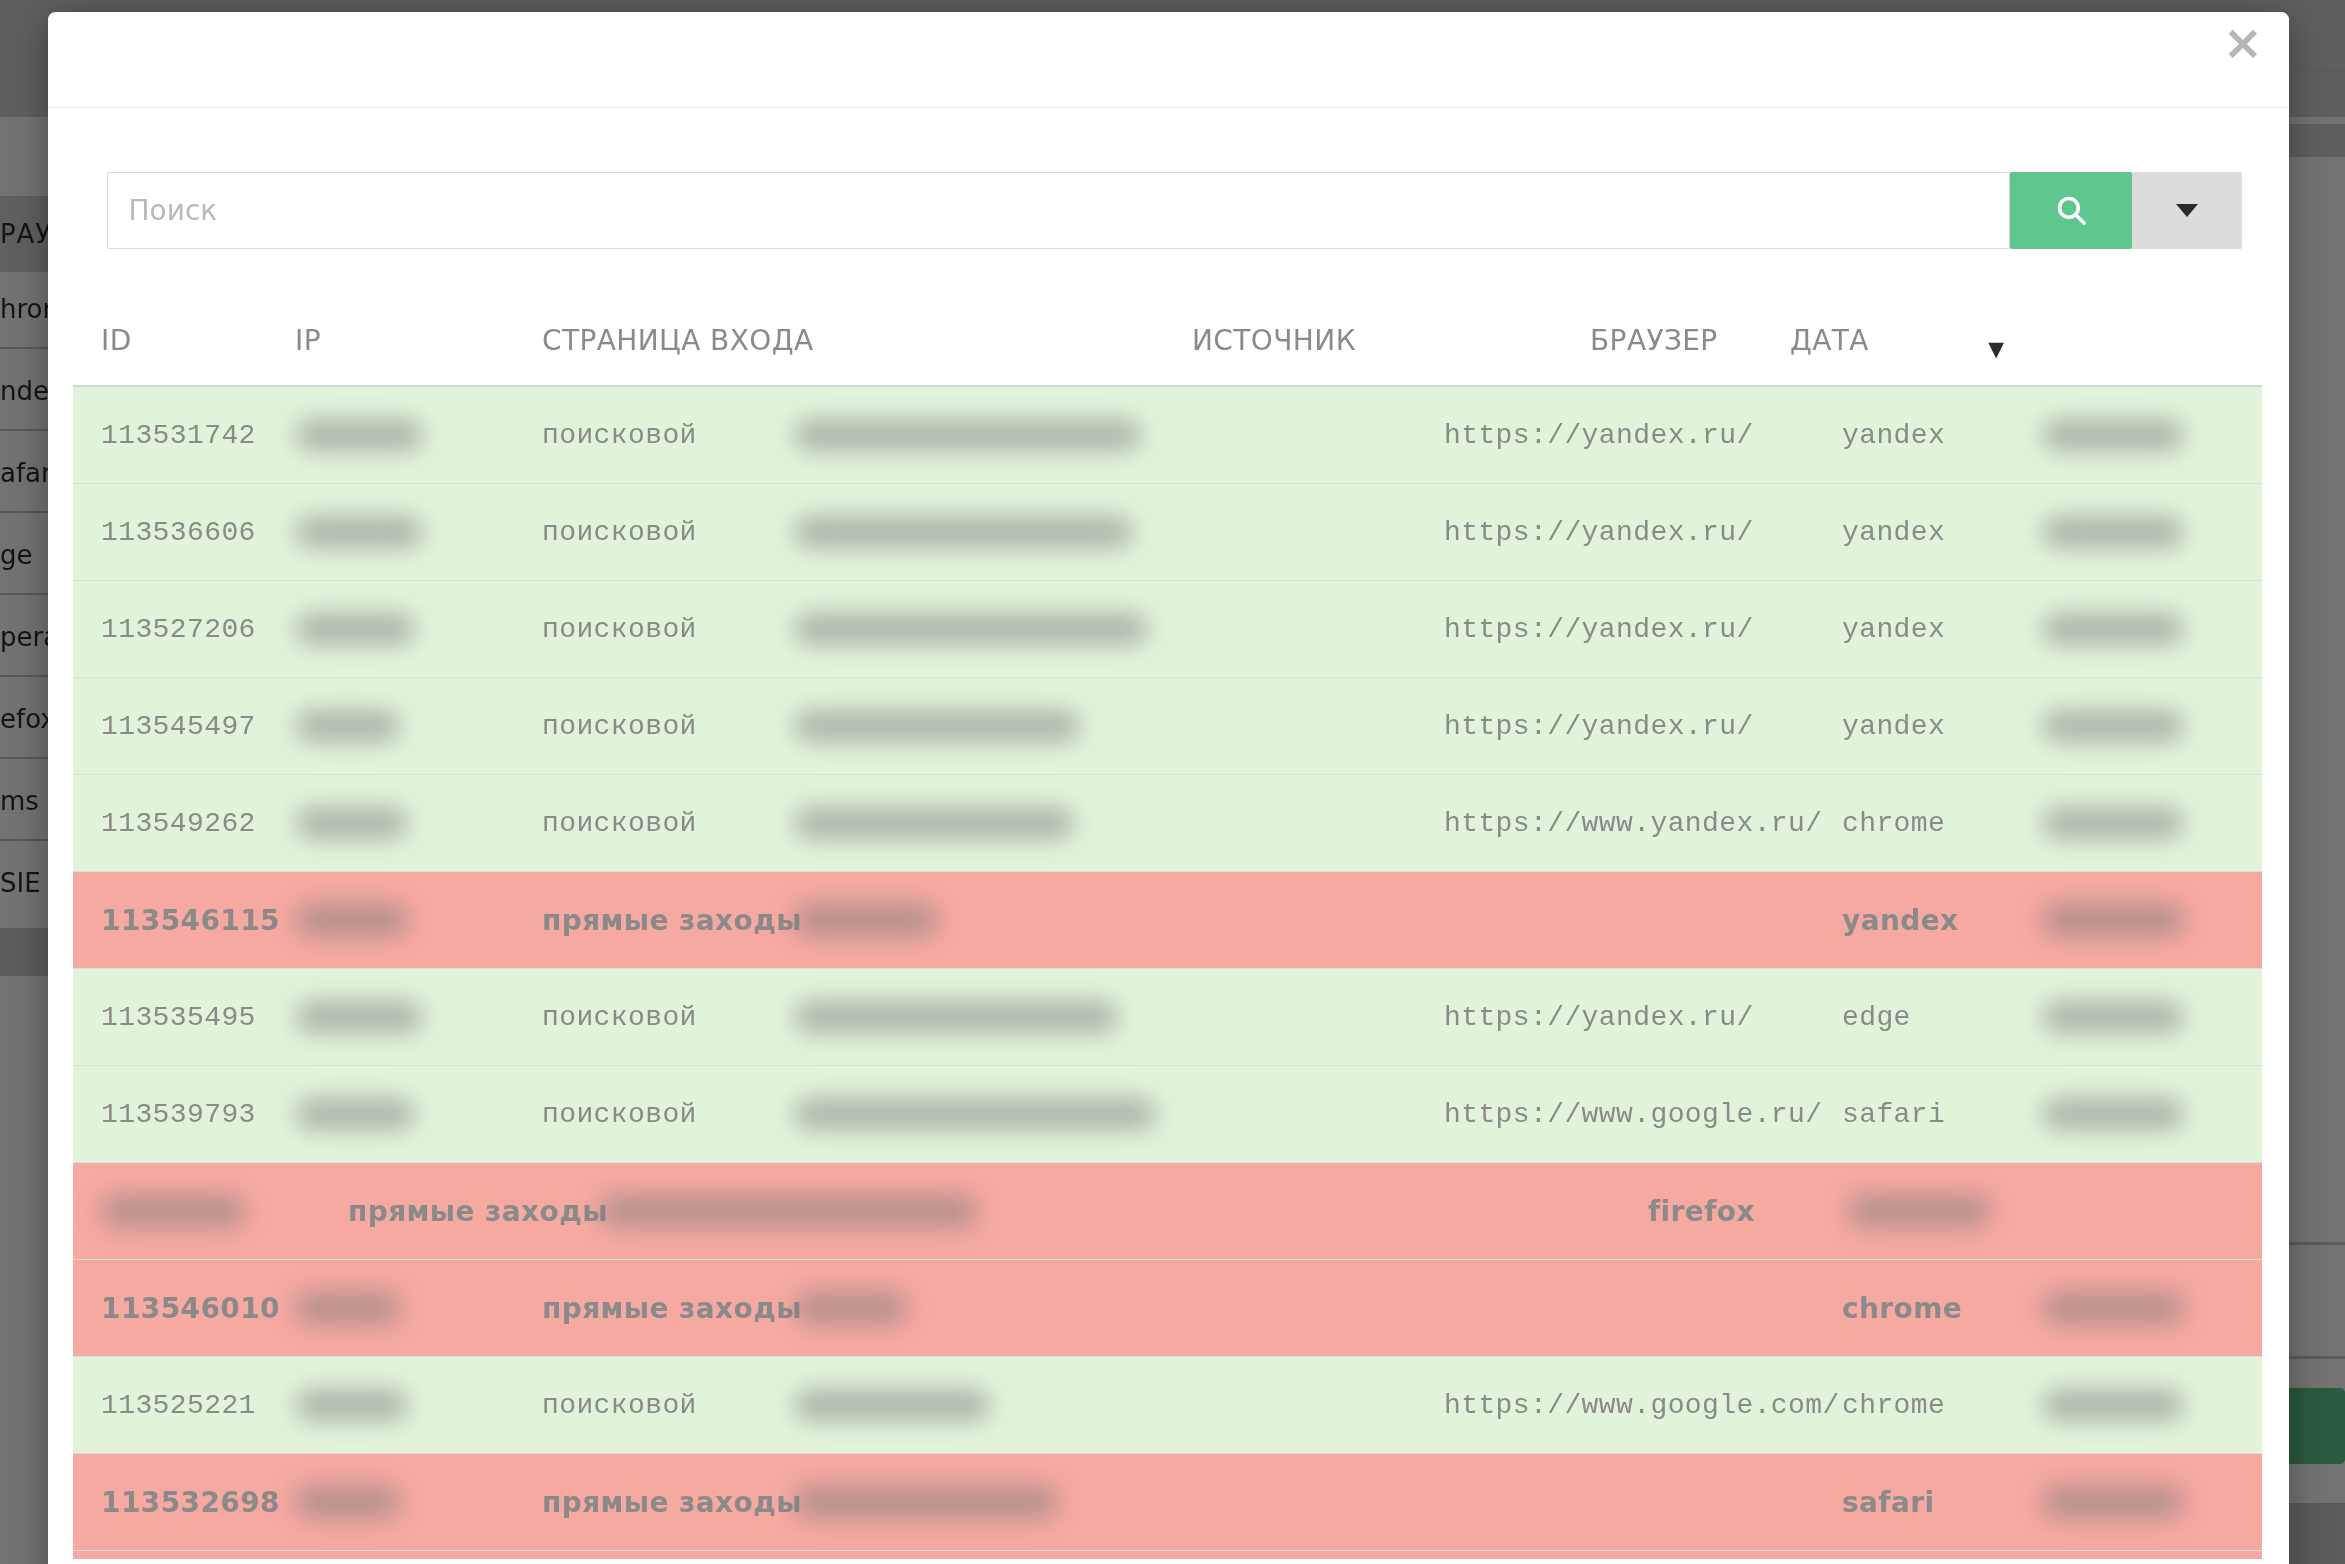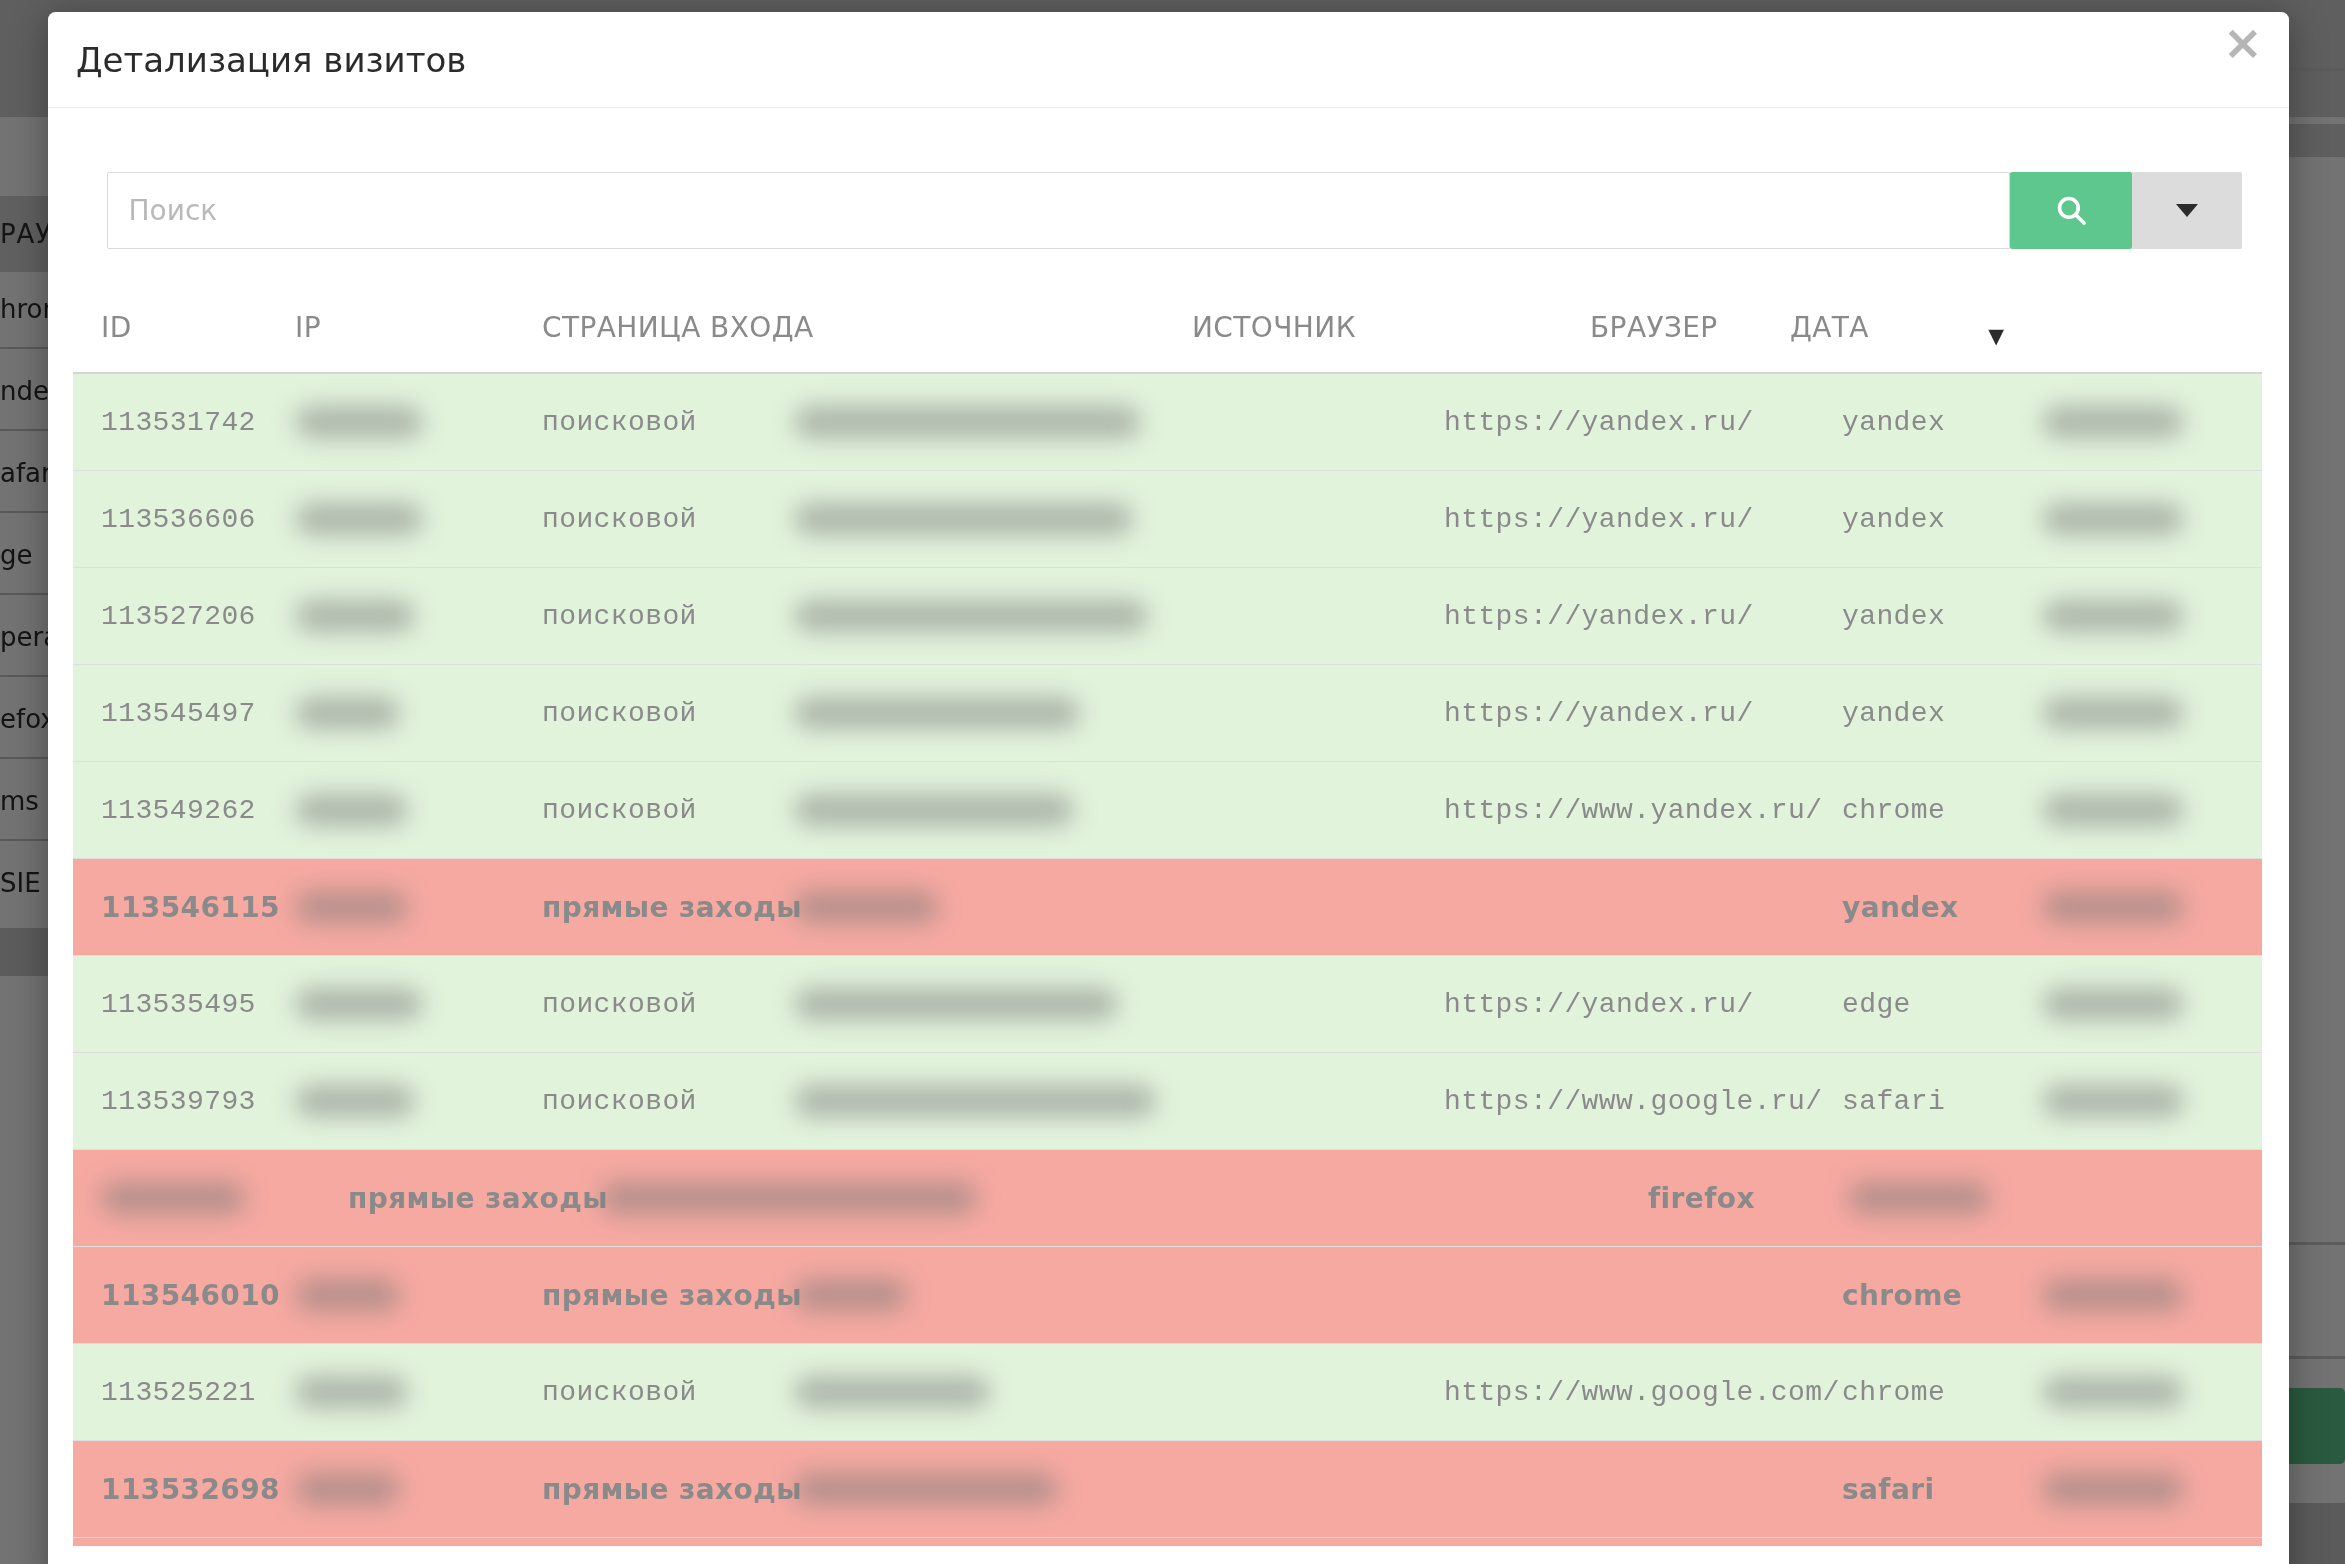--- a/index.html
+++ b/index.html
@@ -28,21 +28,21 @@
          background:#fff;border-radius:7.5px 7.5px 0 0;box-shadow:0 5.6px 37px rgba(0,0,0,.35);}
   .modal-header{position:relative;height:96px;border-bottom:1.9px solid #ececec;
                 display:flex;align-items:center;padding-left:28px;}
   .modal-title{margin:0;font-size:34px;font-weight:400;color:#2b2b2b;}
   .modal-close{position:absolute;top:1.9px;right:22.4px;border:none;background:transparent;
                font-size:48px;font-weight:700;color:#b6b6b6;cursor:pointer;line-height:1;
                font-family:inherit;padding:3.7px;}
   .modal-body{padding:0 27px 0 25px;}
 
   
-  .search-group{display:flex;width:2135px;height:77px;margin:64px 0 4px 34px;}
+  .search-group{display:flex;width:2135px;height:77px;margin:64px 0 17px 34px;}
   .search-input{flex:1;height:77px;border:1.9px solid #d9d9d9;border-radius:1.9px 0 0 1.9px;
                 font-size:28px;color:#555;padding:0 18.6px 0 20.5px;outline:none;
                 font-family:inherit;}
   .search-input::placeholder{color:#b9b9b9;}
   .btn-search{width:122px;height:77px;border:none;background:#5ec78d;cursor:pointer;
               display:flex;align-items:center;justify-content:center;border-radius:1.9px;}
   .btn-drop{width:110px;height:77px;border:none;background:#dcdcdc;cursor:pointer;
             display:flex;align-items:center;justify-content:center;border-radius:0 1.9px 1.9px 0;}
   .caret-shape{width:0;height:0;border-left:11.2px solid transparent;border-right:11.2px solid transparent;
                border-top:13px solid #2b2b2b;}
@@ -100,21 +100,20 @@
     <div class="bg-right-line" style="top:1242px"></div>
     <div class="bg-right-line" style="top:1356px"></div>
     <div class="bg-green-btn"></div>
     <div class="bg-right-band" style="top:1503px;height:62px;background:#cacaca"></div>
   </div>
 
   <div class="overlay"></div>
 
   <div class="modal">
     <div class="modal-header">
-      <h1 class="modal-title">Детализация визитов</h1>
       <button class="modal-close">
         <span>×</span>
       </button>
     </div>
 
     <div class="modal-body">
 
       <div class="search-group">
         <input class="search-input" type="text" value="" placeholder="Поиск" style="">
         <button class="btn-search">

